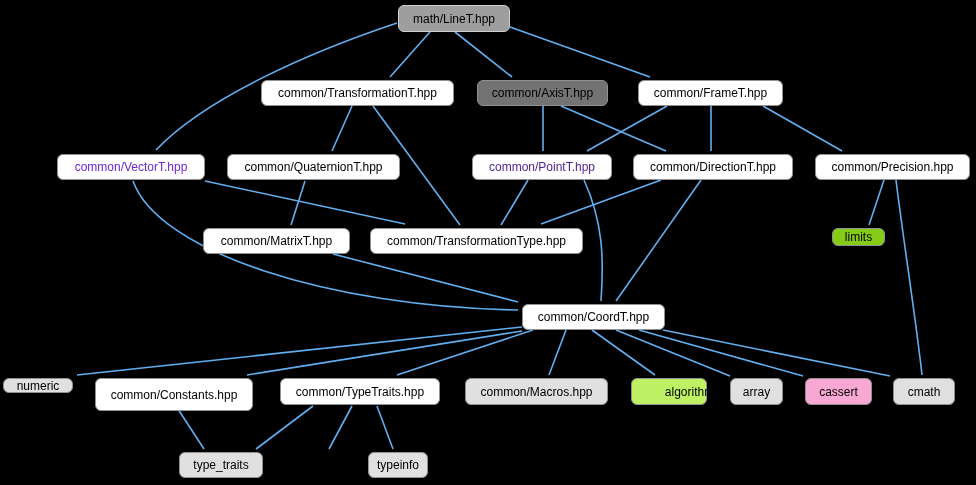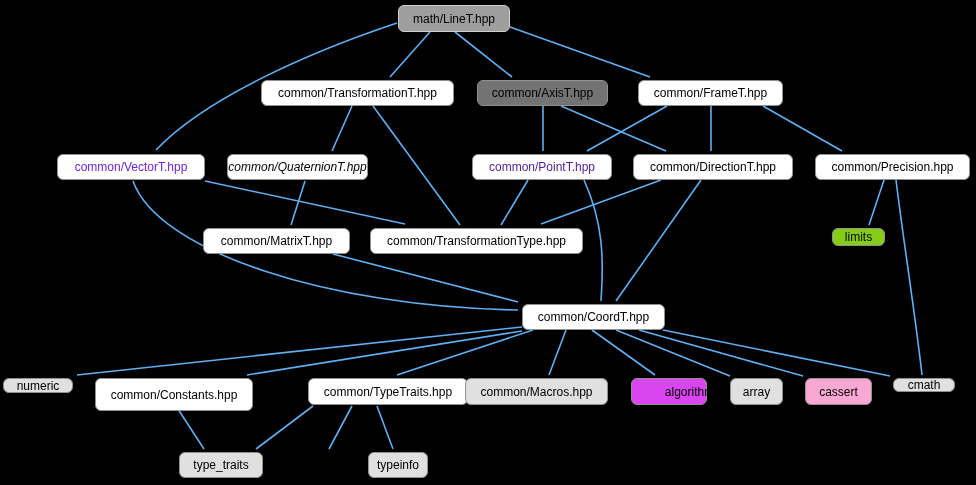--- a/index.html
+++ b/index.html
@@ -79,33 +79,33 @@
       <path d="M313,406 L256,449" stroke="#61aff0" marker-end="url(#arrow)"></path>
       <path d="M352,406 L329,449" stroke="#61aff0" marker-end="url(#arrow)"></path>
       <path d="M377,406 L393,449" stroke="#61aff0" marker-end="url(#arrow)"></path>
     </svg>
   <div id="node-layer">
       <div class="node root" style="left: 398px; top: 5px; width: 112px; height: 27px; background: rgb(158, 158, 158); border-color: rgb(207, 207, 207); color: rgb(0, 0, 0);">math/LineT.hpp</div>
       <div class="node file" style="left: 261px; top: 80px; width: 193px; height: 26px; background: rgb(255, 255, 255); border-color: rgb(145, 145, 145); color: rgb(0, 0, 0);">common/TransformationT.hpp</div>
       <div class="node file" style="left: 477px; top: 80px; width: 131px; height: 26px; background: #737373; border-color: rgb(145, 145, 145); color: rgb(0, 0, 0);">common/AxisT.hpp</div>
       <div class="node file" style="left: 638px; top: 80px; width: 145px; height: 26px; background: rgb(255, 255, 255); border-color: rgb(145, 145, 145); color: rgb(0, 0, 0);">common/FrameT.hpp</div>
       <div class="node file" style="left: 57px; top: 154px; width: 148px; height: 26px; background: rgb(255, 255, 255); border-color: rgb(145, 145, 145); color: #6d28d9;">common/VectorT.hpp</div>
-      <div class="node file" style="left: 227px; top: 154px; width: 141px; height: 26px; background: rgb(255, 255, 255); border-color: rgb(145, 145, 145); color: rgb(0, 0, 0); font-style: italic;">common/QuaternionT.hpp</div>
+      <div class="node file" style="left: 227px; top: 154px; width: 173px; height: 26px; background: rgb(255, 255, 255); border-color: rgb(145, 145, 145); color: rgb(0, 0, 0);">common/QuaternionT.hpp</div>
       <div class="node file" style="left: 472px; top: 154px; width: 140px; height: 26px; background: rgb(255, 255, 255); border-color: rgb(145, 145, 145); color: #4c1d95;">common/PointT.hpp</div>
       <div class="node file" style="left: 633px; top: 154px; width: 160px; height: 26px; background: rgb(255, 255, 255); border-color: rgb(145, 145, 145); color: rgb(0, 0, 0);">common/DirectionT.hpp</div>
       <div class="node file" style="left: 815px; top: 154px; width: 155px; height: 26px; background: rgb(255, 255, 255); border-color: rgb(145, 145, 145); color: rgb(0, 0, 0);">common/Precision.hpp</div>
       <div class="node file" style="left: 203px; top: 228px; width: 147px; height: 26px; background: rgb(255, 255, 255); border-color: rgb(145, 145, 145); color: rgb(0, 0, 0);">common/MatrixT.hpp</div>
       <div class="node file" style="left: 370px; top: 228px; width: 213px; height: 26px; background: rgb(255, 255, 255); border-color: rgb(145, 145, 145); color: rgb(0, 0, 0);">common/TransformationType.hpp</div>
       <div class="node external" style="left: 832px; top: 228px; width: 53px; height: 18px; background: #84cc16; border-color: rgb(145, 145, 145); color: rgb(0, 0, 0);">limits</div>
       <div class="node file" style="left: 522px; top: 304px; width: 143px; height: 26px; background: rgb(255, 255, 255); border-color: rgb(145, 145, 145); color: rgb(0, 0, 0);">common/CoordT.hpp</div>
       <div class="node external" style="left: 3px; top: 378px; width: 70px; height: 15px; background: rgb(224, 224, 224); border-color: rgb(145, 145, 145); color: rgb(0, 0, 0);">numeric</div>
       <div class="node file" style="left: 95px; top: 378px; width: 158px; height: 33px; background: rgb(255, 255, 255); border-color: rgb(145, 145, 145); color: rgb(0, 0, 0);">common/Constants.hpp</div>
-      <div class="node file" style="left: 280px; top: 378px; width: 160px; height: 27px; background: rgb(255, 255, 255); border-color: rgb(145, 145, 145); color: rgb(0, 0, 0); margin-left: 28px;">common/TypeTraits.hpp</div>
+      <div class="node file" style="left: 280px; top: 378px; width: 160px; height: 27px; background: rgb(255, 255, 255); border-color: rgb(145, 145, 145); color: rgb(0, 0, 0);">common/TypeTraits.hpp</div>
       <div class="node external" style="left: 465px; top: 378px; width: 143px; height: 27px; background: rgb(224, 224, 224); border-color: rgb(145, 145, 145); color: rgb(0, 0, 0);">common/Macros.hpp</div>
-      <div class="node external" style="left: 631px; top: 378px; width: 76px; height: 27px; background: #d946ef; border-color: rgb(145, 145, 145); color: rgb(0, 0, 0); padding-left: 41px;">algorithm</div>
+      <div class="node external" style="left: 631px; top: 378px; width: 76px; height: 27px; background: #bef264; border-color: rgb(145, 145, 145); color: rgb(0, 0, 0); padding-left: 41px;">algorithm</div>
       <div class="node external" style="left: 730px; top: 378px; width: 53px; height: 27px; background: rgb(224, 224, 224); border-color: rgb(145, 145, 145); color: rgb(0, 0, 0);">array</div>
       <div class="node external" style="left: 805px; top: 378px; width: 67px; height: 27px; background: #f9a8d4; border-color: rgb(145, 145, 145); color: rgb(0, 0, 0);">cassert</div>
-      <div class="node external" style="left: 893px; top: 378px; width: 62px; height: 14px; background: rgb(224, 224, 224); border-color: rgb(145, 145, 145); color: rgb(0, 0, 0);">cmath</div>
+      <div class="node external" style="left: 893px; top: 378px; width: 62px; height: 27px; background: rgb(224, 224, 224); border-color: rgb(145, 145, 145); color: rgb(0, 0, 0);">cmath</div>
       <div class="node external" style="left: 179px; top: 452px; width: 84px; height: 26px; background: rgb(224, 224, 224); border-color: rgb(145, 145, 145); color: rgb(0, 0, 0);">type_traits</div>
       <div class="node external" style="left: 292px; top: 452px; width: 53px; height: 39px; background: rgb(224, 224, 224); border-color: rgb(145, 145, 145); color: #15803d; margin-top: 36px;">utility</div>
       <div class="node external" style="left: 368px; top: 452px; width: 60px; height: 26px; background: rgb(224, 224, 224); border-color: rgb(145, 145, 145); color: rgb(0, 0, 0);">typeinfo</div>
     </div>
 </div>
 
 </body></html>

